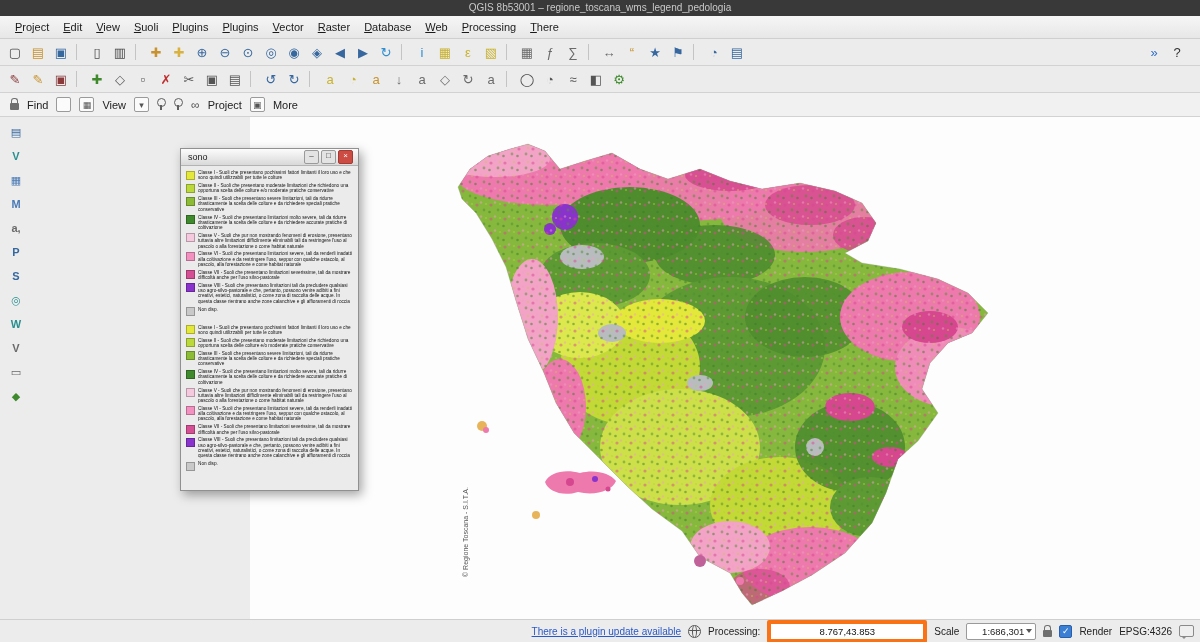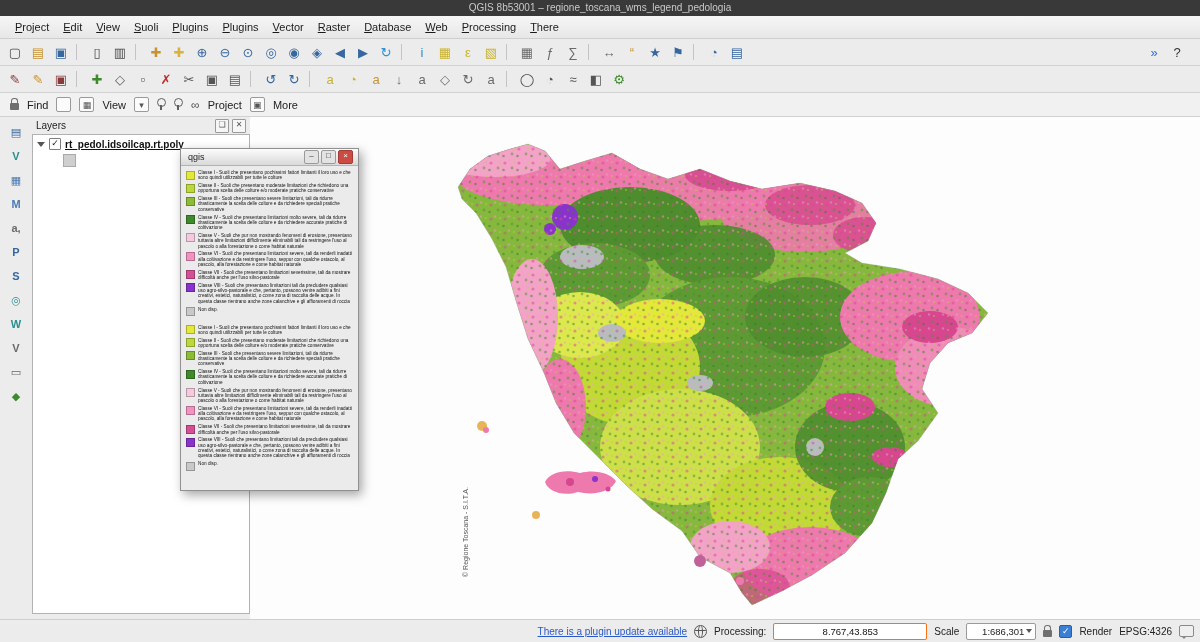--- a/index.html
+++ b/index.html
@@ -66,21 +66,21 @@
   .lg-label{font-size:4.7px;line-height:5.3px;color:#101010;}
   .lg-gap{height:6px;}
   
   .statusbar{position:absolute;left:0;right:0;bottom:0;height:22px;background:#ececec;border-top:1px solid #cfcfcf;
     display:flex;align-items:center;font-size:10px;color:#222;gap:7px;padding:0 6px;}
   .sb-spacer{flex:1;}
   .sb-link{color:#2a59c7;text-decoration:underline;font-size:10px;}
   .icon-globe{width:11px;height:11px;border:1px solid #555;border-radius:50%;position:relative;overflow:hidden;flex:none;}
   .icon-globe::before{content:"";position:absolute;top:4.5px;left:0;right:0;border-top:1px solid #555;}
   .icon-globe::after{content:"";position:absolute;left:3px;right:3px;top:-1px;bottom:-1px;border:1px solid #555;border-radius:50%;}
-  .sb-input{width:148px;height:15px;border:1px solid #f97316;background:#fff;font-size:9.5px;text-align:center;
+  .sb-input{width:148px;height:15px;border:4px solid #f97316;background:#fff;font-size:9.5px;text-align:center;
     font-family:"Liberation Sans",sans-serif;color:#111;border-radius:2px;padding:0 2px;}
   .sb-combo{width:62px;height:15px;border:1px solid #9a9a9a;background:#fff;border-radius:2px;
     display:flex;align-items:center;font-size:9.5px;padding:0 3px;gap:2px;}
   .sb-combo .val{flex:1;text-align:right;}
   .combo-arrow{width:0;height:0;border-left:3.5px solid transparent;border-right:3.5px solid transparent;border-top:4px solid #555;}
   .checkbox{width:11px;height:11px;background:#3b7fd4;border:1px solid #2a5fa8;border-radius:2px;color:#fff;
     font-size:9px;line-height:10px;text-align:center;flex:none;}
   .checkbox::after{content:"✓";}
   .icon-bubble{width:13px;height:10px;background:#efefef;border:1px solid #8a8a8a;border-radius:2px;position:relative;flex:none;}
   .icon-bubble::after{content:"";position:absolute;left:2px;bottom:-5px;border:2.5px solid transparent;border-top-color:#8a8a8a;}
@@ -461,35 +461,20 @@
       <span class="tbtn" data-name="new-shapefile-layer-icon">
         <span class="glyph" style="color: rgb(106, 106, 106);">▭</span>
       </span>
 
       <span class="tbtn" data-name="new-geopackage-layer-icon">
         <span class="glyph" style="color: rgb(63, 138, 44);">◆</span>
       </span>
 
   </div>
 
-  <div class="layers-panel" data-name="layers-panel">
-    <div class="panel-header" data-name="layers-panel-header">
-      <span class="ph-title" data-name="layers-panel-title">Layers</span>
-      <span class="ph-btn" data-name="panel-options-icon">❏</span>
-      <span class="ph-btn" data-name="panel-close-icon">✕</span>
-    </div>
-    <div class="panel-body" data-name="layers-tree">
-      <div class="layer-row" data-name="layer-row">
-        <span class="tri" data-name="expand-arrow-icon"></span>
-        <span class="cb checked" data-name="layer-checkbox"></span>
-        <span class="layer-label" data-name="layer-name">rt_pedol.idsoilcap.rt.poly</span>
-      </div>
-      <div class="legend-stub" data-name="layer-legend-placeholder"></div>
-    </div>
-  </div>
 
   <div class="map-canvas" data-name="map-canvas">
     <svg width="950" height="503" viewBox="0 0 950 503" data-name="tuscany-map">
       <defs>
         <clipPath id="tus">
           <path d="M208,70 L220,52 L238,39 L260,32 L278,27 L295,34 L310,52 L335,44 L362,36 L390,52 L418,62 L450,52 L480,64 L512,72 L550,66 L585,74 L612,86 L626,106 L618,124 L595,136 L612,146 L650,152 L688,162 L718,176 L738,196 L722,216 L698,226 L680,246 L672,272 L688,296 L668,324 L648,342 L636,376 L622,406 L595,436 L562,458 L532,474 L502,488 L492,476 L480,456 L450,440 L432,414 L402,392 L378,370 L350,342 L324,316 L306,286 L294,256 L278,222 L266,184 L256,150 L242,122 L226,96 L212,82 Z"></path>
         </clipPath>
         <pattern id="speck" width="14" height="14" patternUnits="userSpaceOnUse">
           <circle cx="3" cy="4" r="1.6" fill="#d6478f"></circle>
           <circle cx="10" cy="9" r="1.4" fill="#4f8f2f"></circle>
@@ -548,21 +533,21 @@
       <circle cx="286" cy="398" r="4" fill="#e8b45a"></circle>
       <circle cx="450" cy="444" r="6" fill="#c0619a"></circle>
       <circle cx="490" cy="464" r="4" fill="#ee79ad"></circle>
 
       <text class="map-attrib" transform="translate(218,460) rotate(-90)" data-name="map-attribution">© Regione Toscana - S.I.T.A.</text>
     </svg>
   </div>
 
   <div class="dialog" data-name="legend-dialog">
     <div class="dialog-titlebar" data-name="legend-dialog-titlebar">
-      <span class="dlg-title" data-name="legend-dialog-title">qgis</span>
+      <span class="dlg-title" data-name="legend-dialog-title">sono</span>
       <span class="dlg-btn" data-name="minimize-button">–</span>
       <span class="dlg-btn" data-name="maximize-button">□</span>
       <span class="dlg-btn close" data-name="close-button">×</span>
     </div>
     <div class="dialog-body" data-name="legend-dialog-body">
       <div data-name="legend-block-1">
 
           <div class="lg-item" data-name="legend-item">
             <span class="swatch" data-name="legend-swatch" style="background: rgb(228, 232, 58);"></span>
             <span class="lg-label" data-name="legend-label">Classe I - Suoli che presentano pochissimi fattori limitanti il loro uso e che sono quindi utilizzabili per tutte le colture</span>

